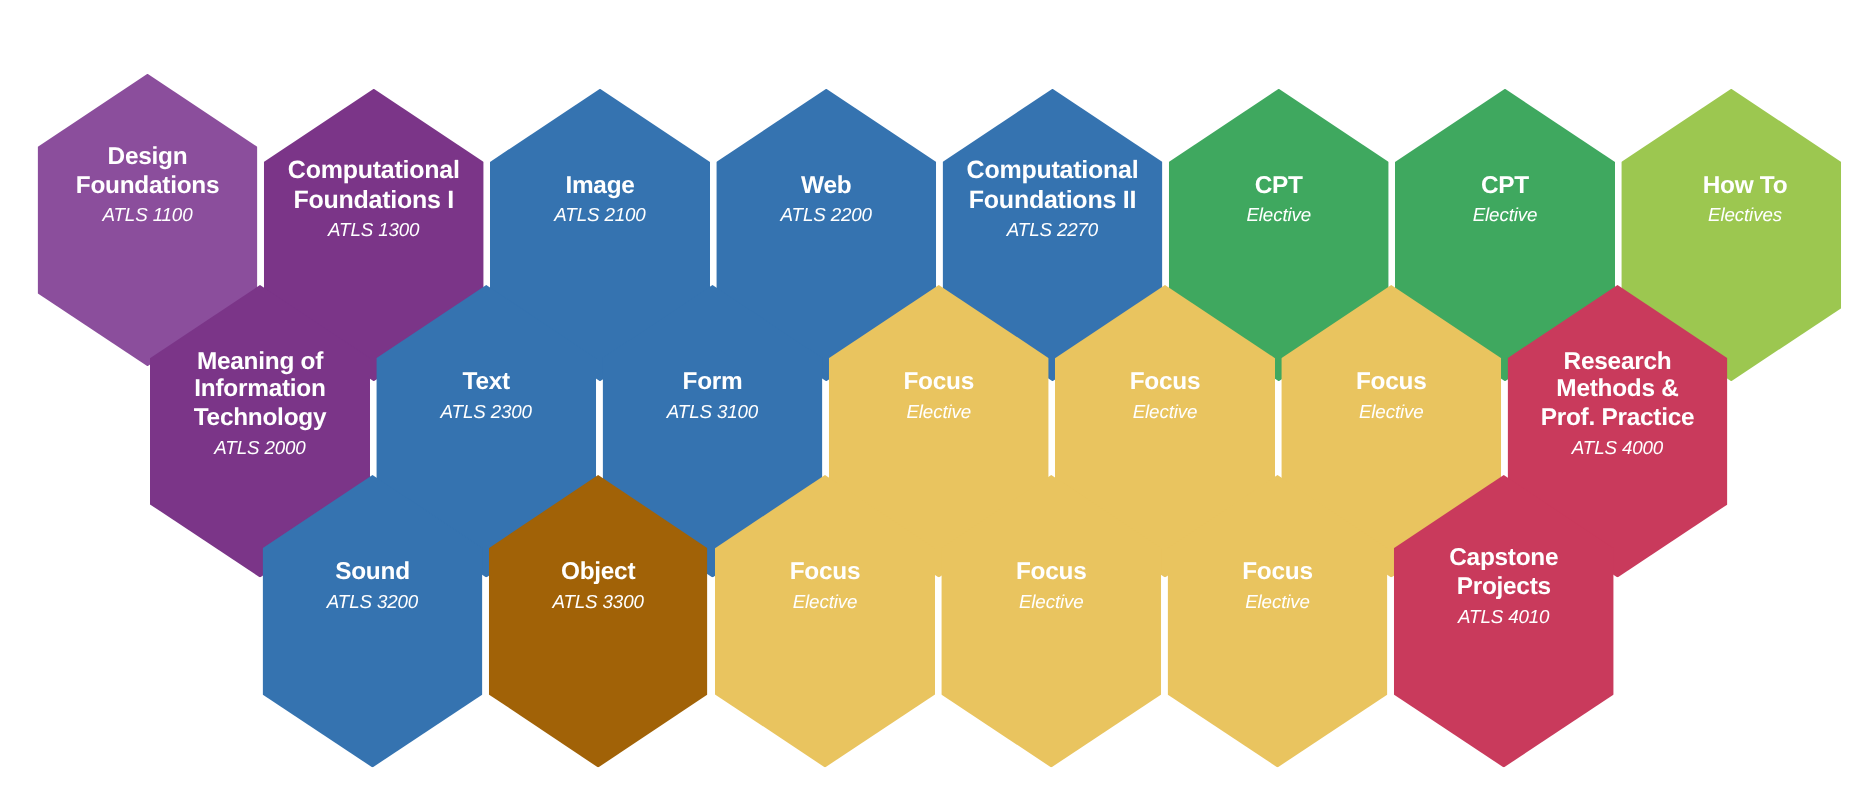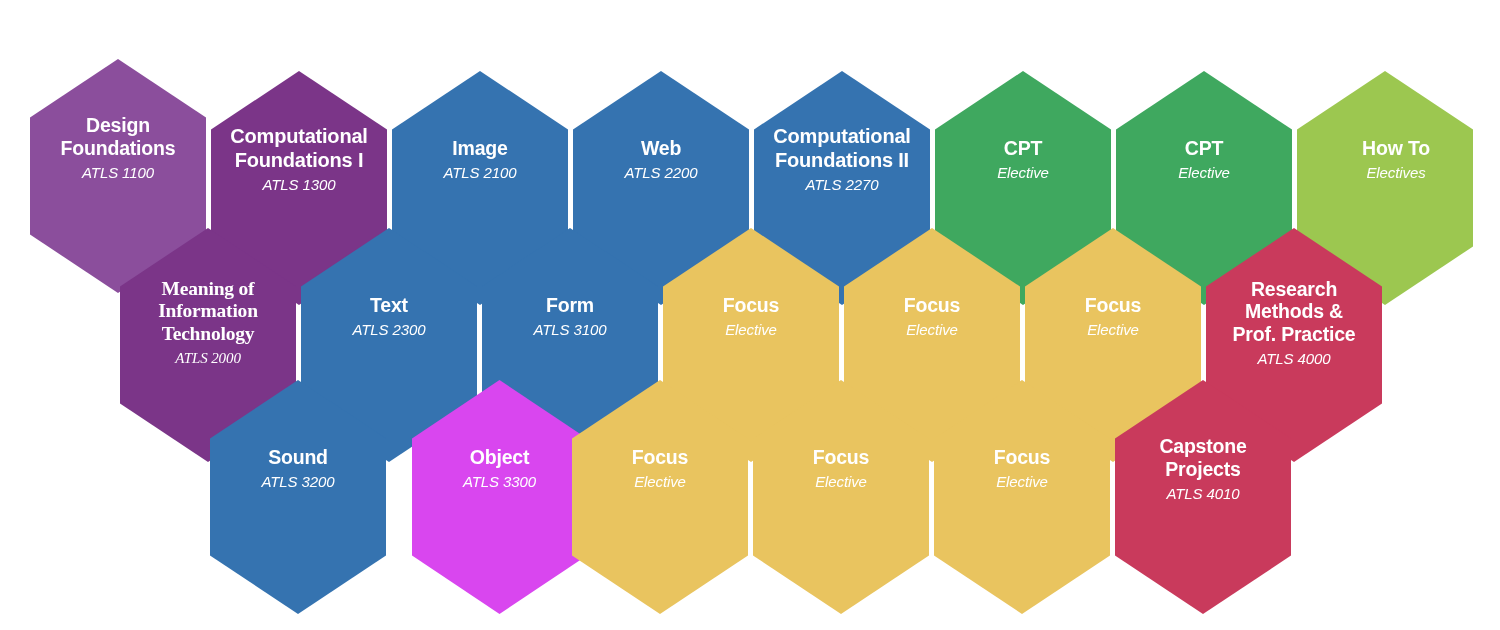--- a/index.html
+++ b/index.html
@@ -108,21 +108,21 @@
         <span class="hex-title">CPT</span>
         <span class="hex-code">Elective</span>
       </div>
     </div>
     <div class="hex" style="left: 1297px; top: 71px; background: rgb(156, 199, 80); width: 176px; height: 234px; padding-left: 36px;">
       <div class="hex-inner">
         <span class="hex-title">How To</span>
         <span class="hex-code">Electives</span>
       </div>
     </div>
-    <div class="hex t-tall" style="left: 120px; top: 228px; background: rgb(123, 53, 136); width: 176px; height: 234px; font-family: Liberation Serif, serif;">
+    <div class="hex t-tall" style="left: 120px; top: 228px; background: rgb(123, 53, 136); width: 176px; height: 234px;">
       <div class="hex-inner">
         <span class="hex-title">Meaning of
 Information
 Technology</span>
         <span class="hex-code">ATLS 2000</span>
       </div>
     </div>
     <div class="hex" style="left: 301px; top: 228px; background: rgb(53, 115, 176); width: 176px; height: 234px;">
       <div class="hex-inner">
         <span class="hex-title">Text</span>
@@ -160,21 +160,21 @@
 Prof. Practice</span>
         <span class="hex-code">ATLS 4000</span>
       </div>
     </div>
     <div class="hex" style="left: 210px; top: 380px; background: rgb(53, 115, 176); width: 176px; height: 234px;">
       <div class="hex-inner">
         <span class="hex-title">Sound</span>
         <span class="hex-code">ATLS 3200</span>
       </div>
     </div>
-    <div class="hex" style="left: 412px; top: 380px; background: #d946ef; width: 175px; height: 234px;">
+    <div class="hex" style="left: 391px; top: 380px; background: #a16207; width: 175px; height: 234px;">
       <div class="hex-inner">
         <span class="hex-title">Object</span>
         <span class="hex-code">ATLS 3300</span>
       </div>
     </div>
     <div class="hex" style="left: 572px; top: 380px; background: rgb(233, 196, 95); width: 176px; height: 234px;">
       <div class="hex-inner">
         <span class="hex-title">Focus</span>
         <span class="hex-code">Elective</span>
       </div>

